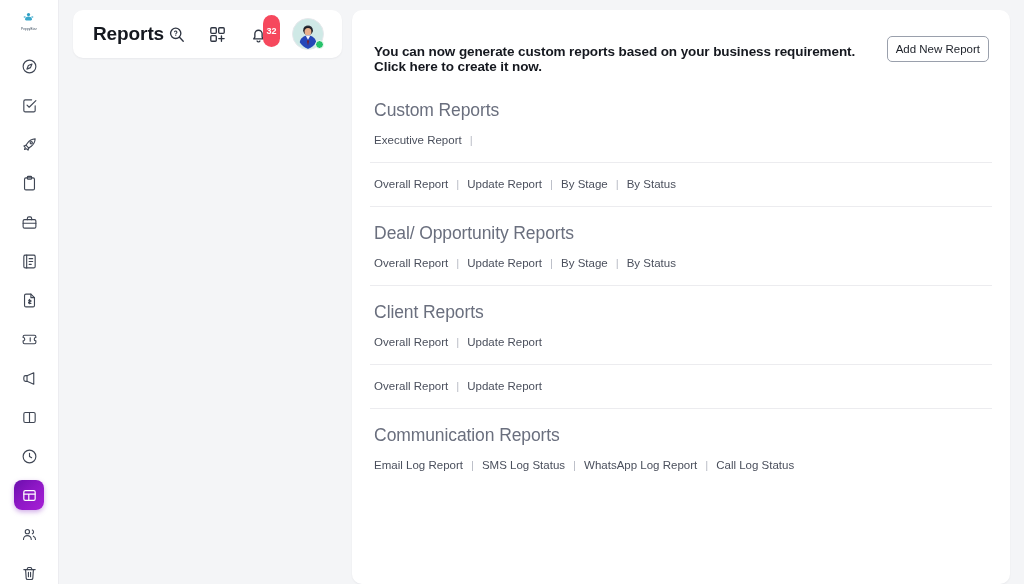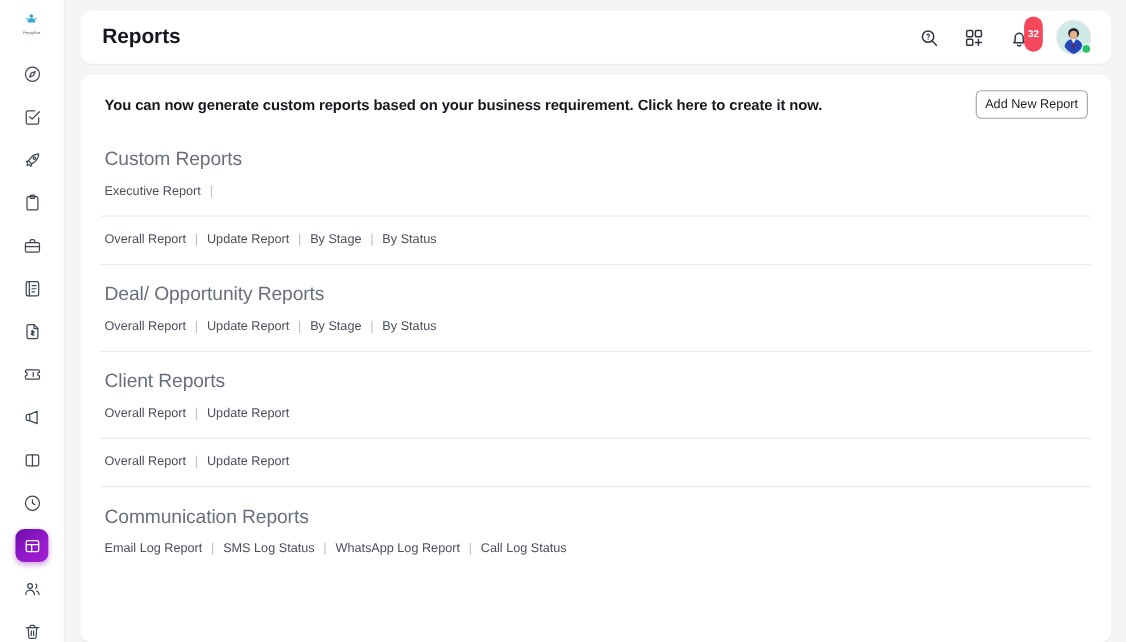--- a/index.html
+++ b/index.html
@@ -83,21 +83,21 @@
     color: #ffffff;
     box-shadow: 0 2px 5px rgba(124,20,190,.35);
   }
 
   
   .main {
     flex: 1;
     height: 584px;
     padding: 10px 14px 0 14px;
     display: flex;
-    flex-direction: column;
+    flex-direction: row;
     gap: 10px;
     overflow: hidden;
   }
 
   
   .topbar {
     background: #ffffff;
     border-radius: 10px;
     height: 48px;
     min-height: 48px;
@@ -193,20 +193,21 @@
     display: flex;
     align-items: center;
     justify-content: space-between;
     padding: 14px 3px 10px 4px;
   }
   .banner-text {
     font-size: 13.5px;
     font-weight: bold;
     color: #15181f;
     letter-spacing: -.1px;
+    margin-top: 20px;
   }
   .add-btn {
     border: 1px solid #9aa0ac;
     background: #ffffff;
     border-radius: 5px;
     padding: 6px 8px;
     font-size: 11.5px;
     color: #1d2129;
     font-family: "Liberation Sans", sans-serif;
     cursor: pointer;

